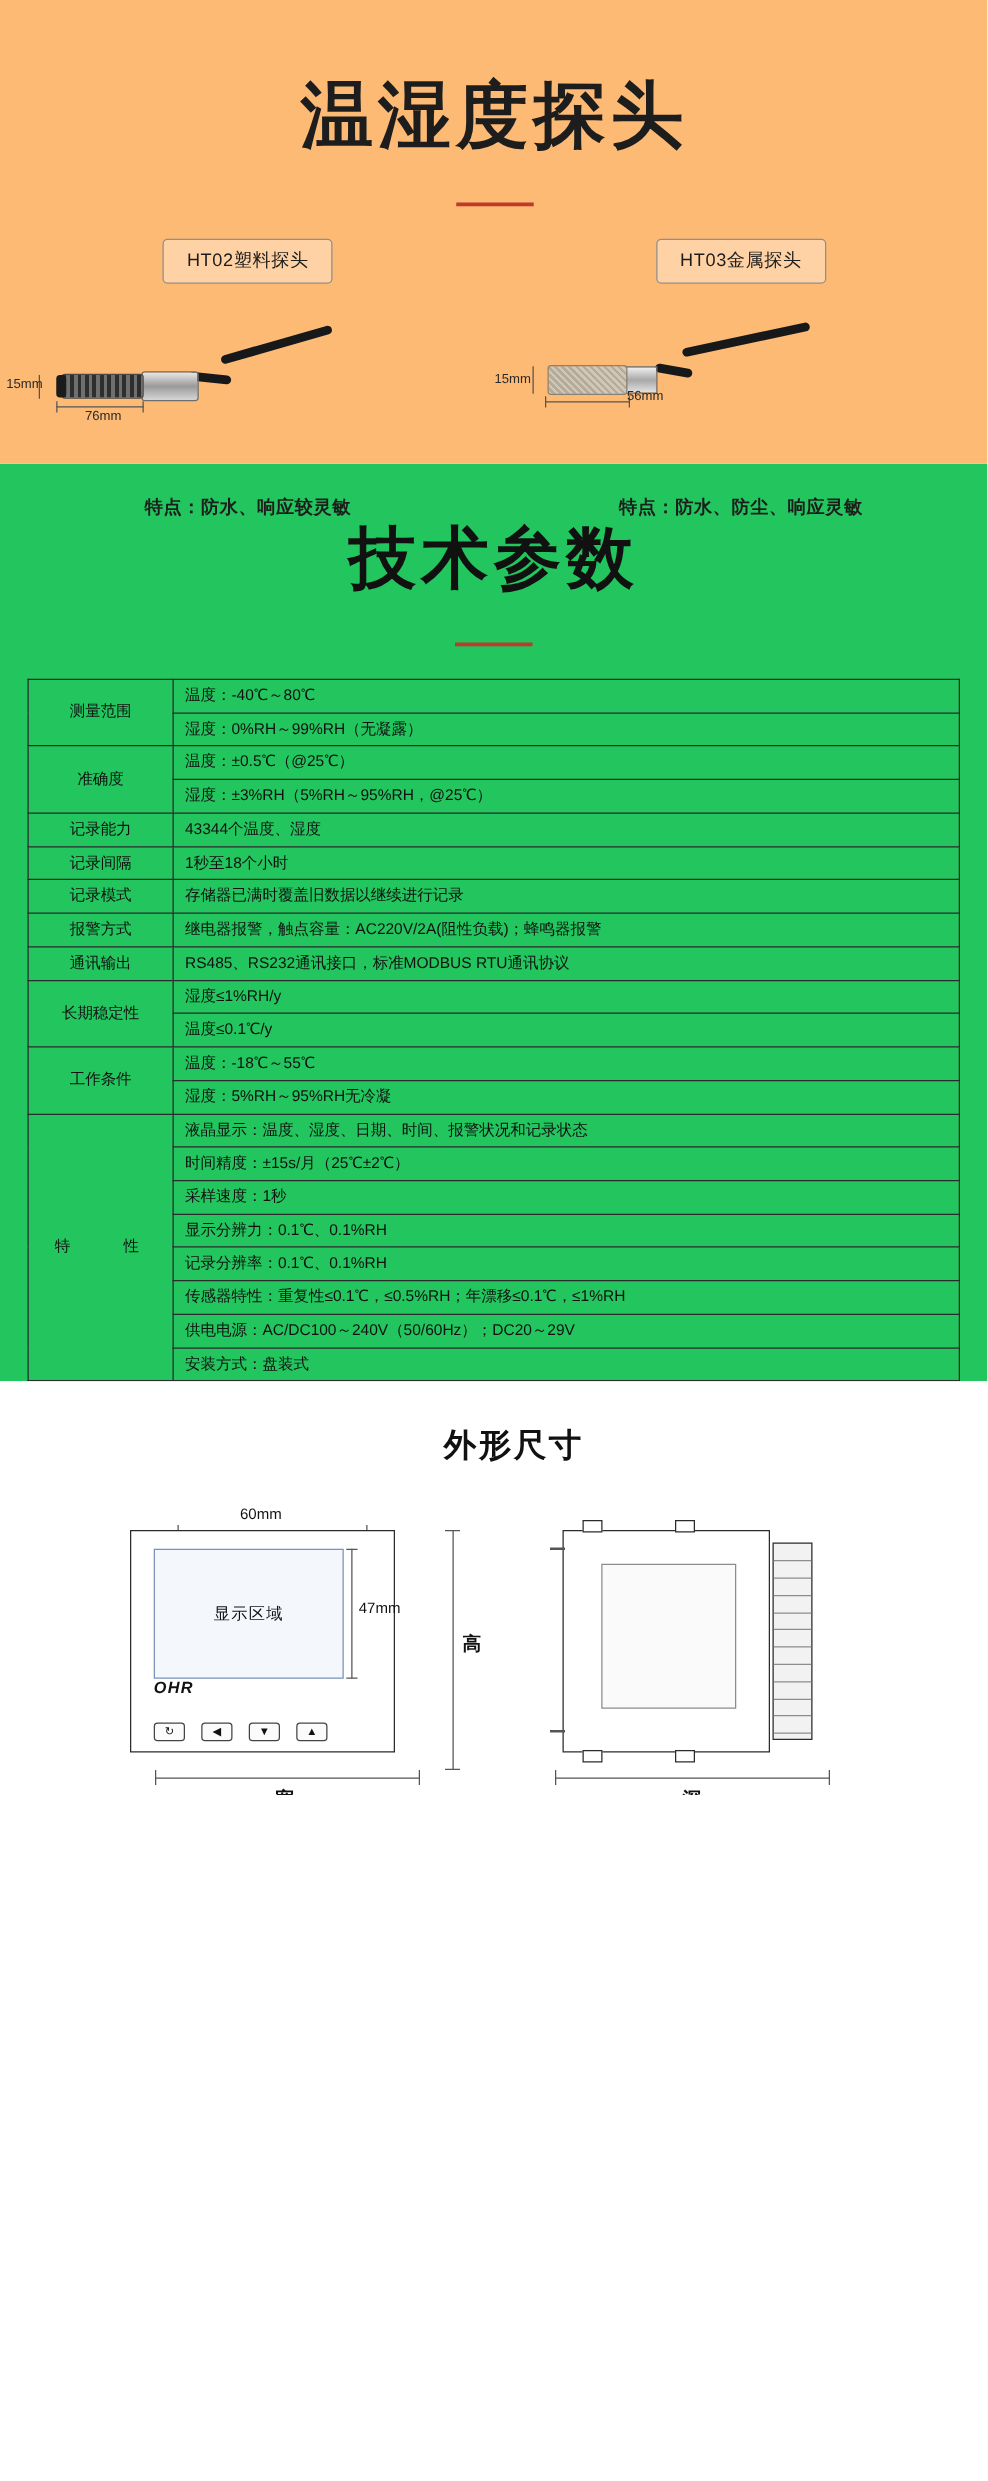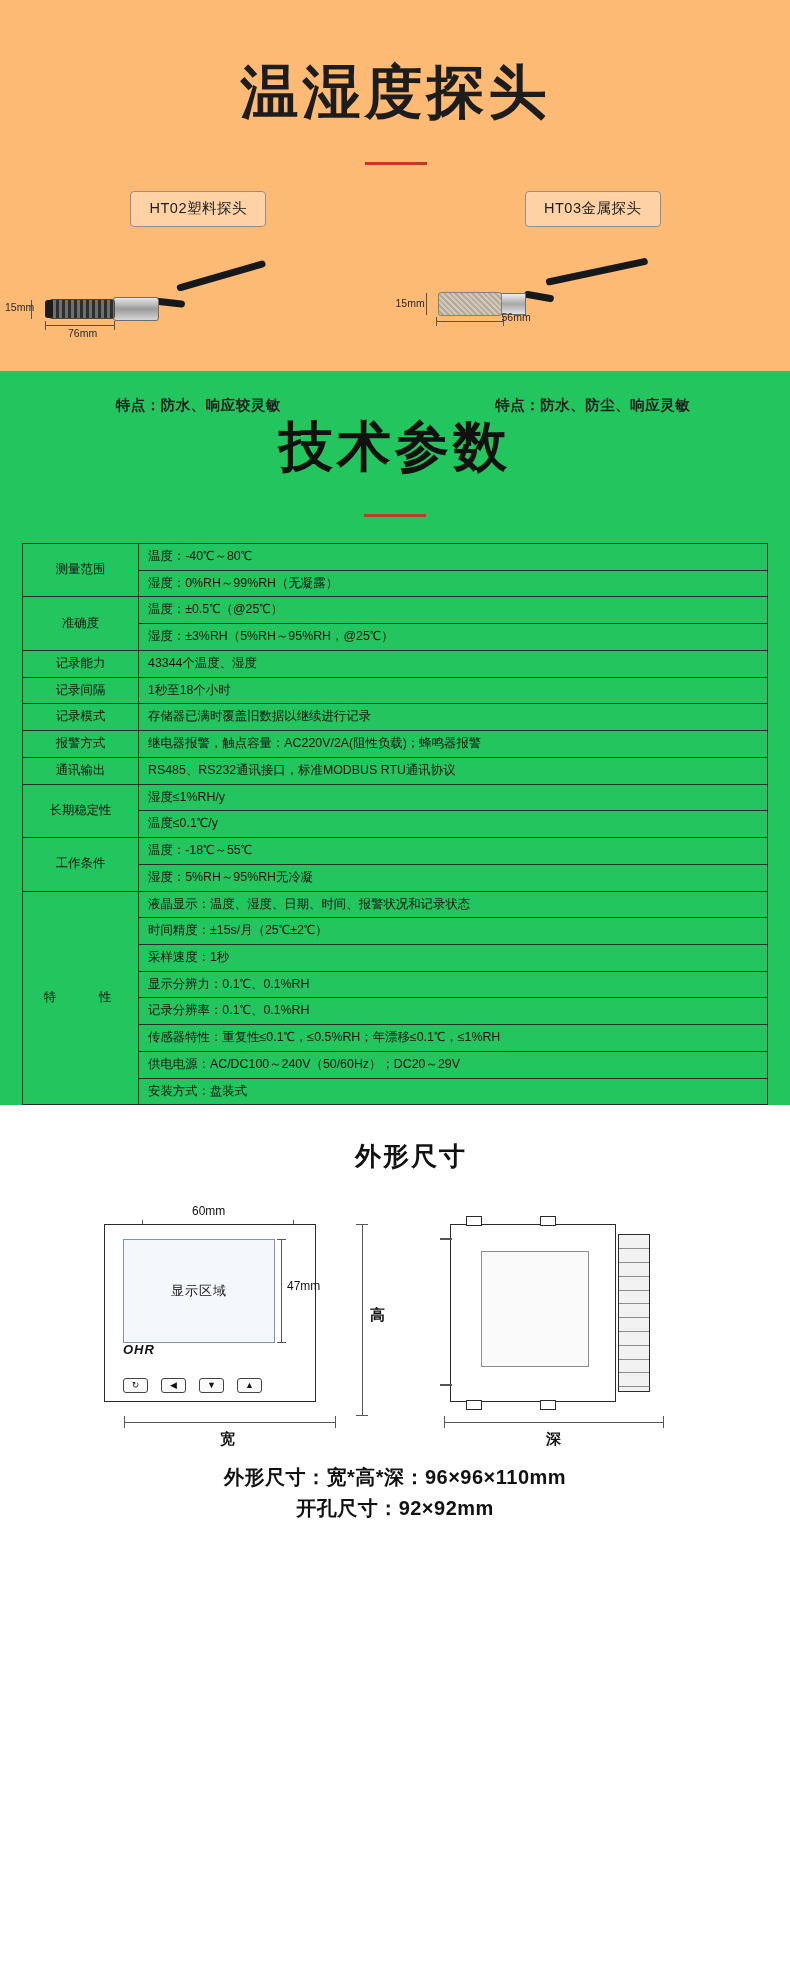--- a/index.html
+++ b/index.html
@@ -457,19 +457,15 @@
           <div class="dim-line" style="left:4px; top:160px; width:12px; height:2px;"></div>
         </div>
 
         <div class="dim-line" style="left:8px; top:220px; width:220px; height:1px;"></div>
         <div class="dim-line" style="left:8px; top:214px; width:1px; height:12px;"></div>
         <div class="dim-line" style="left:227px; top:214px; width:1px; height:12px;"></div>
         <div class="hbar-label" style="left:110px; top:228px; font-size:15px; font-weight:bold;">深</div>
       </div>
     </div>
 
-    <div class="footer-note" style="margin-top:52px;">
-      <div>外形尺寸：宽*高*深：96×96×110mm</div>
-      <div>开孔尺寸：92×92mm</div>
-    </div>
   </section>
 
 </div>
 
 </body></html>

